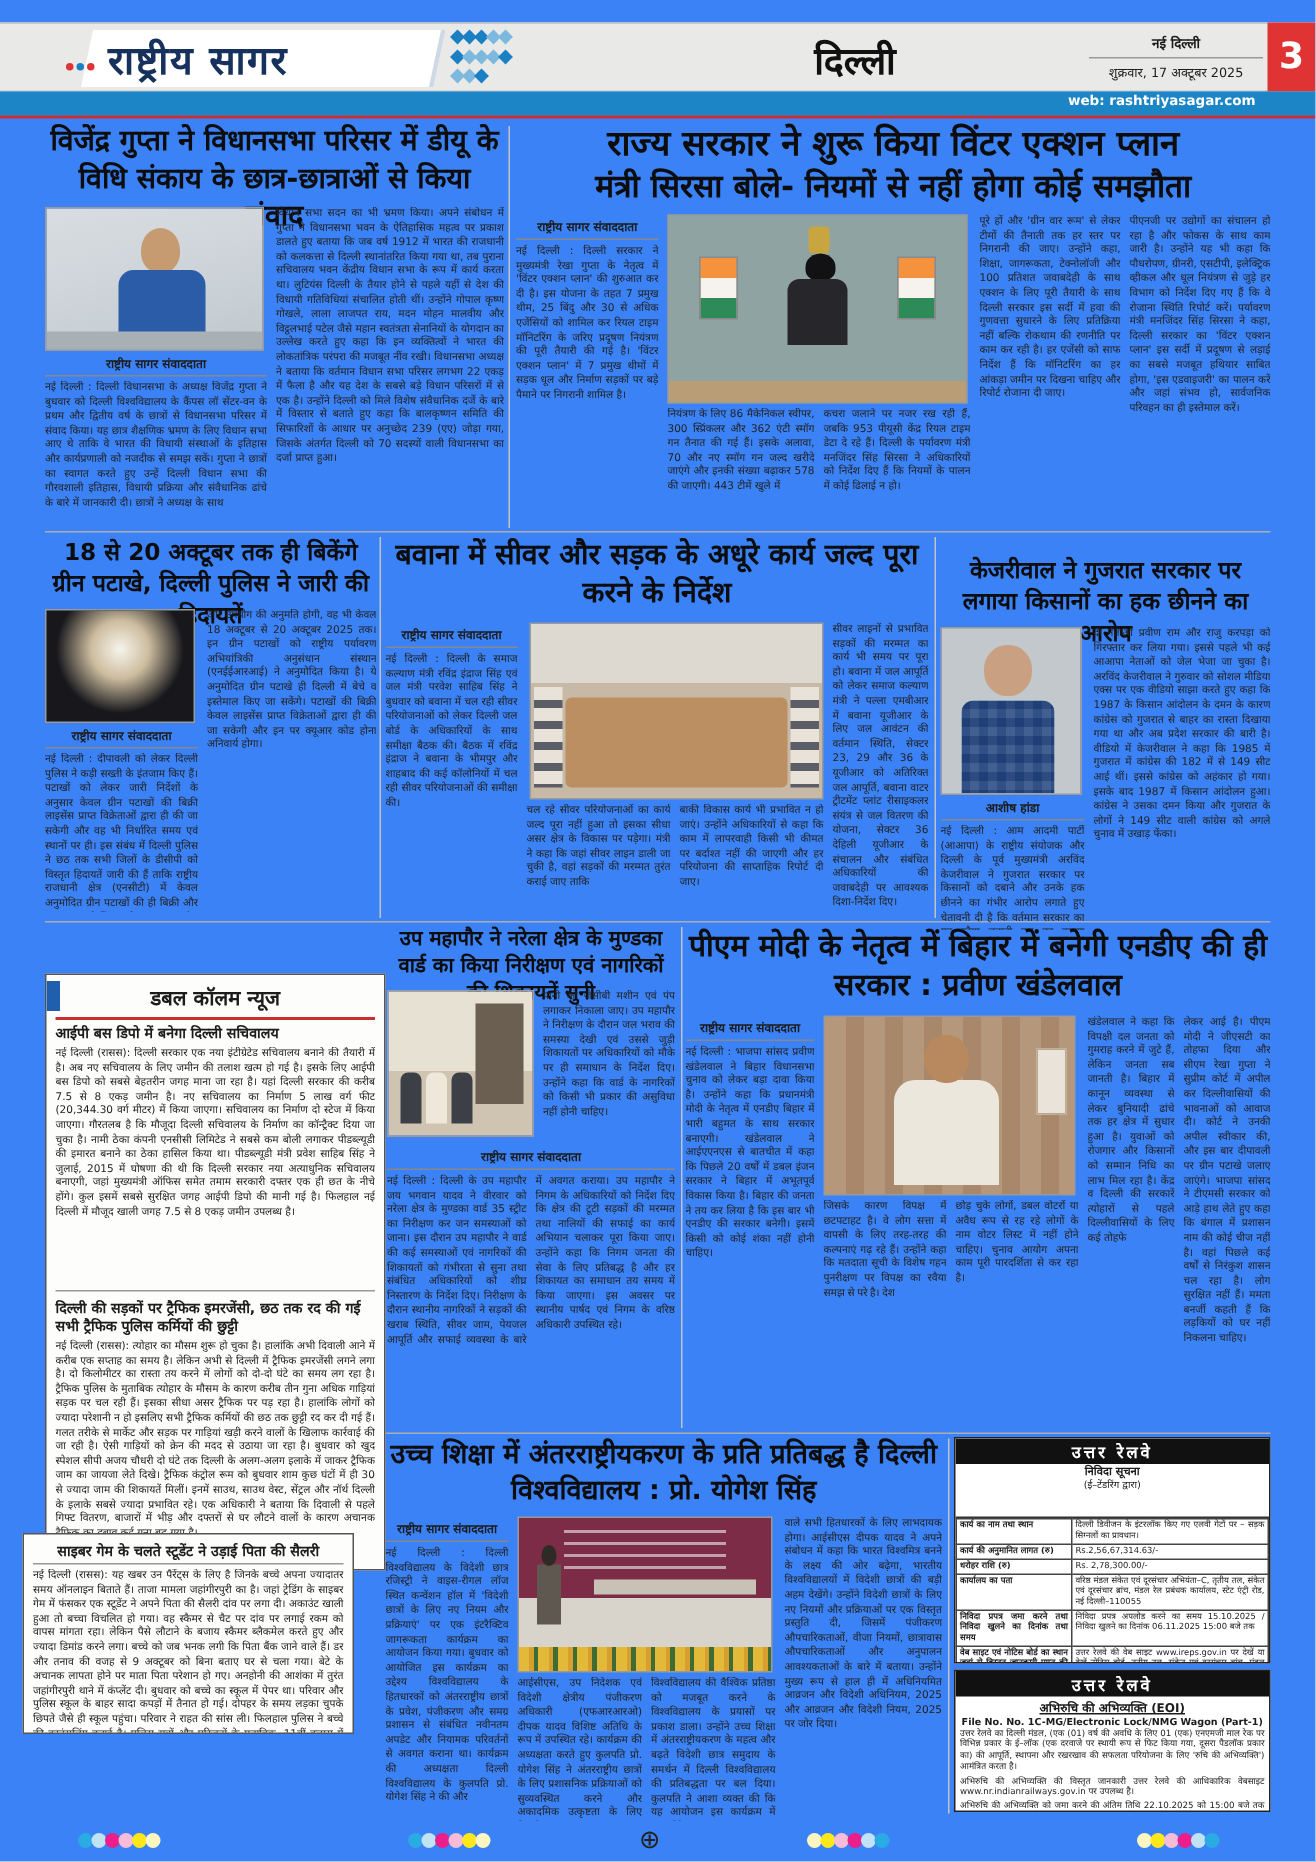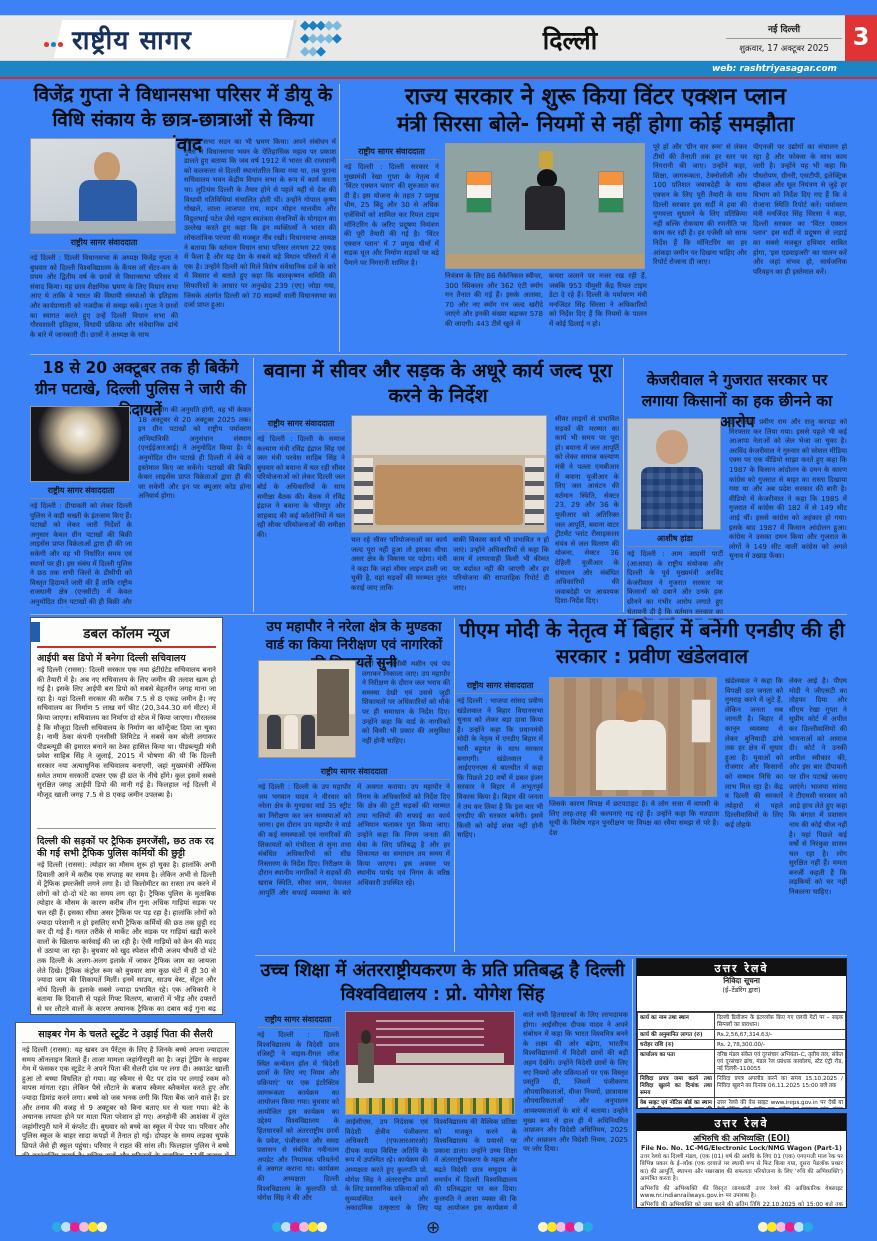--- a/index.html
+++ b/index.html
@@ -13,21 +13,21 @@
   .logo-text { position:absolute; left:72px; top:5px; width:220px; font-size:26px; font-weight:800; color:#16325c; letter-spacing:1px; }
   .logo-dots { position:absolute; left:44px; top:26px; display:flex; gap:2px; }
   .logo-dots i { width:5px; height:5px; border-radius:50%; display:block; }
   .diamonds { position:absolute; left:300px; top:2px; font-size:13px; color:#1b7fc4; letter-spacing:-2px; line-height:13px; width:90px; }
   .diamonds .d2 { color:#7db9de; }
   .mast-section { position:absolute; left:460px; top:6px; width:220px; text-align:center; font-size:25px; font-weight:800; color:#111; }
   .mast-right { position:absolute; left:726px; top:3px; width:116px; height:40px; text-align:center; }
   .mast-city { font-size:9px; font-weight:700; padding-top:3px; }
   .mast-date { font-size:8.5px; border-top:1px solid #999; margin-top:3px; padding-top:3px; }
   .pageno { position:absolute; right:0; top:15px; width:32px; height:46px; background:#e03333; color:#fff; font-size:24px; font-weight:800; text-align:center; line-height:44px; }
-  .blue-bar { position:absolute; left:0; top:61px; width:877px; height:16px; background:#1b85c6;font-style:italic; }
+  .blue-bar { position:absolute; left:0; top:61px; width:877px; height:16px; background:#1b85c6; }
   .web-line { position:absolute; right:40px; top:2px; color:#fff; font-size:9px; font-weight:700; }
   .red-line { position:absolute; left:0; top:77px; width:877px; height:2px; background:#c9302f; }
 
   
   .art { position:absolute; overflow:hidden; }
   .hl { font-weight:800; text-align:center; color:#0d0d0d; }
   .byline { text-align:center; font-weight:700; font-size:8px; border-bottom:1px solid #888; padding:2px 0 3px; margin-bottom:3px; white-space:nowrap; overflow:hidden; }
   .bodytxt { font-size:7px; line-height:9.6px; text-align:justify; color:#222; overflow:hidden; }
   .row { display:flex; gap:6px; }
   .two { column-count:2; column-gap:6px; }
@@ -191,21 +191,21 @@
     </div>
   </section>
 
   <section class="art" style="left:257px;top:358px;width:362px;height:253px;">
     <h2 class="hl" style="font-size:19px;line-height:25px;height:54px;">बवाना में सीवर और सड़क के अधूरे कार्य जल्द पूरा करने के निर्देश</h2>
     <div class="row" style="height:194px;margin-top:3px;">
       <div style="width:88px;display:flex;flex-direction:column;">
         <div class="byline">राष्ट्रीय सागर संवाददाता</div>
         <div class="bodytxt" style="flex:1;">नई दिल्ली : दिल्ली के समाज कल्याण मंत्री रविंद्र इंद्राज सिंह एवं जल मंत्री परवेश साहिब सिंह ने बुधवार को बवाना में चल रही सीवर परियोजनाओं को लेकर दिल्ली जल बोर्ड के अधिकारियों के साथ समीक्षा बैठक की। बैठक में रविंद्र इंद्राज ने बवाना के भीमपुर और शाहबाद की कई कॉलोनियों में चल रही सीवर परियोजनाओं की समीक्षा की।</div>
       </div>
-      <div style="width:198px;display:flex;flex-direction:column;">
+      <div style="width:198px;display:flex;flex-direction:column;align-items:flex-end;">
         <div class="photo ph-meeting" style="width:196px;height:118px;">
           <div class="table"></div>
           <div class="pl"></div>
           <div class="pr"></div>
         </div>
         <div class="row" style="flex:1;margin-top:3px;">
           <div class="bodytxt" style="flex:1;">चल रहे सीवर परियोजनाओं का कार्य जल्द पूरा नहीं हुआ तो इसका सीधा असर क्षेत्र के विकास पर पड़ेगा। मंत्री ने कहा कि जहां सीवर लाइन डाली जा चुकी है, वहां सड़कों की मरम्मत तुरंत कराई जाए ताकि</div>
           <div class="bodytxt" style="flex:1;">बाकी विकास कार्य भी प्रभावित न हो जाएं। उन्होंने अधिकारियों से कहा कि काम में लापरवाही किसी भी कीमत पर बर्दाश्त नहीं की जाएगी और हर परियोजना की साप्ताहिक रिपोर्ट दी जाए।</div>
         </div>
       </div>
@@ -221,21 +221,21 @@
           <div class="head"></div>
           <div class="shirt"></div>
         </div>
         <div class="byline">आशीष हांडा</div>
         <div class="bodytxt" style="flex:1;">नई दिल्ली : आम आदमी पार्टी (आआपा) के राष्ट्रीय संयोजक और दिल्ली के पूर्व मुख्यमंत्री अरविंद केजरीवाल ने गुजरात सरकार पर किसानों को दबाने और उनके हक छीनने का गंभीर आरोप लगाते हुए चेतावनी दी है कि वर्तमान सरकार का यह रवैया चुनावी हार का कारण बनेगा। उन्होंने कहा कि किसानों के पक्ष में आवाज उठाने पर आआपा के</div>
       </div>
       <div class="bodytxt" style="flex:1;">दो नेताओं प्रवीण राम और राजु करपड़ा को गिरफ्तार कर लिया गया। इससे पहले भी कई आआपा नेताओं को जेल भेजा जा चुका है। अरविंद केजरीवाल ने गुरुवार को सोशल मीडिया एक्स पर एक वीडियो साझा करते हुए कहा कि 1987 के किसान आंदोलन के दमन के कारण कांग्रेस को गुजरात से बाहर का रास्ता दिखाया गया था और अब प्रदेश सरकार की बारी है। वीडियो में केजरीवाल ने कहा कि 1985 में गुजरात में कांग्रेस की 182 में से 149 सीट आई थीं। इससे कांग्रेस को अहंकार हो गया। इसके बाद 1987 में किसान आंदोलन हुआ। कांग्रेस ने उसका दमन किया और गुजरात के लोगों ने 149 सीट वाली कांग्रेस को अगले चुनाव में उखाड़ फेंका।</div>
     </div>
   </section>
 
-  <div class="dbox" style="left:30px;top:617px;width:193px;height:398px;">
+  <div class="dbox" style="left:30px;top:649px;width:227px;height:398px;">
     <div class="dbox-titlebar">
       <span class="dbox-sq"></span>
       <span>डबल कॉलम न्यूज</span>
     </div>
     <div>
       <div class="dsub-hl">आईपी बस डिपो में बनेगा दिल्ली सचिवालय</div>
       <div class="bodytxt" style="height:158px;">नई दिल्ली (रासस): दिल्ली सरकार एक नया इंटीग्रेटेड सचिवालय बनाने की तैयारी में है। अब नए सचिवालय के लिए जमीन की तलाश खत्म हो गई है। इसके लिए आईपी बस डिपो को सबसे बेहतरीन जगह माना जा रहा है। यहां दिल्ली सरकार की करीब 7.5 से 8 एकड़ जमीन है। नए सचिवालय का निर्माण 5 लाख वर्ग फीट (20,344.30 वर्ग मीटर) में किया जाएगा। सचिवालय का निर्माण दो स्टेज में किया जाएगा। गौरतलब है कि मौजूदा दिल्ली सचिवालय के निर्माण का कॉन्ट्रैक्ट दिया जा चुका है। नामी ठेका कंपनी एनसीसी लिमिटेड ने सबसे कम बोली लगाकर पीडब्ल्यूडी की इमारत बनाने का ठेका हासिल किया था। पीडब्ल्यूडी मंत्री प्रवेश साहिब सिंह ने जुलाई, 2015 में घोषणा की थी कि दिल्ली सरकार नया अत्याधुनिक सचिवालय बनाएगी, जहां मुख्यमंत्री ऑफिस समेत तमाम सरकारी दफ्तर एक ही छत के नीचे होंगे। कुल इसमें सबसे सुरक्षित जगह आईपी डिपो की मानी गई है। फिलहाल नई दिल्ली में मौजूद खाली जगह 7.5 से 8 एकड़ जमीन उपलब्ध है।</div>
     </div>
     <div class="dsub2">
       <div class="dsub-hl">दिल्ली की सड़कों पर ट्रैफिक इमरजेंसी, छठ तक रद की गई सभी ट्रैफिक पुलिस कर्मियों की छुट्टी</div>
@@ -270,21 +270,22 @@
         <div class="byline">राष्ट्रीय सागर संवाददाता</div>
         <div class="bodytxt" style="flex:1;">नई दिल्ली : भाजपा सांसद प्रवीण खंडेलवाल ने बिहार विधानसभा चुनाव को लेकर बड़ा दावा किया है। उन्होंने कहा कि प्रधानमंत्री मोदी के नेतृत्व में एनडीए बिहार में भारी बहुमत के साथ सरकार बनाएगी। खंडेलवाल ने आईएएनएस से बातचीत में कहा कि पिछले 20 वर्षों में डबल इंजन सरकार ने बिहार में अभूतपूर्व विकास किया है। बिहार की जनता ने तय कर लिया है कि इस बार भी एनडीए की सरकार बनेगी। इसमें किसी को कोई शंका नहीं होनी चाहिए।</div>
       </div>
       <div style="width:170px;display:flex;flex-direction:column;">
         <div class="photo ph-khand" style="width:168px;height:120px;">
           <div class="kurta"></div>
           <div class="head"></div>
           <div class="shelf"></div>
         </div>
         <div class="row" style="flex:1;margin-top:3px;">
-          <div class="bodytxt" style="flex:1;">जिसके कारण विपक्ष में छटपटाहट है। वे लोग सत्ता में वापसी के लिए तरह-तरह की कल्पनाएं गढ़ रहे हैं। उन्होंने कहा कि मतदाता सूची के विशेष गहन पुनरीक्षण पर विपक्ष का रवैया समझ से परे है। देश</div>
+          <div class="bodytxt" style="flex:1;font-family:Liberation Serif, serif;">जिसके कारण विपक्ष में छटपटाहट है। वे लोग सत्ता में वापसी के लिए तरह-तरह की कल्पनाएं गढ़ रहे हैं। उन्होंने कहा कि मतदाता सूची के विशेष गहन पुनरीक्षण पर विपक्ष का रवैया समझ से परे है। देश</div>
+          <div class="bodytxt" style="flex:1;">छोड़ चुके लोगों, डबल वोटरों या अवैध रूप से रह रहे लोगों के नाम वोटर लिस्ट में नहीं होने चाहिए। चुनाव आयोग अपना काम पूरी पारदर्शिता से कर रहा है।</div>
         </div>
       </div>
       <div class="bodytxt" style="flex:1;">खंडेलवाल ने कहा कि विपक्षी दल जनता को गुमराह करने में जुटे हैं, लेकिन जनता सब जानती है। बिहार में कानून व्यवस्था से लेकर बुनियादी ढांचे तक हर क्षेत्र में सुधार हुआ है। युवाओं को रोजगार और किसानों को सम्मान निधि का लाभ मिल रहा है। केंद्र व दिल्ली की सरकारें त्योहारों से पहले दिल्लीवासियों के लिए कई तोहफे</div>
       <div class="bodytxt" style="flex:1;">लेकर आई है। पीएम मोदी ने जीएसटी का तोहफा दिया और सीएम रेखा गुप्ता ने सुप्रीम कोर्ट में अपील कर दिल्लीवासियों की भावनाओं को आवाज दी। कोर्ट ने उनकी अपील स्वीकार की, और इस बार दीपावली पर ग्रीन पटाखे जलाए जाएंगे। भाजपा सांसद ने टीएमसी सरकार को आड़े हाथ लेते हुए कहा कि बंगाल में प्रशासन नाम की कोई चीज नहीं है। वहां पिछले कई वर्षों से निरंकुश शासन चल रहा है। लोग सुरक्षित नहीं हैं। ममता बनर्जी कहती हैं कि लड़कियों को घर नहीं निकलना चाहिए।</div>
     </div>
   </section>
 
   <section class="art" style="left:257px;top:958px;width:371px;height:256px;">
     <h2 class="hl" style="font-size:18px;line-height:24px;height:50px;">उच्च शिक्षा में अंतरराष्ट्रीयकरण के प्रति प्रतिबद्ध है दिल्ली विश्वविद्यालय : प्रो. योगेश सिंह</h2>
     <div class="row" style="height:200px;margin-top:3px;">

